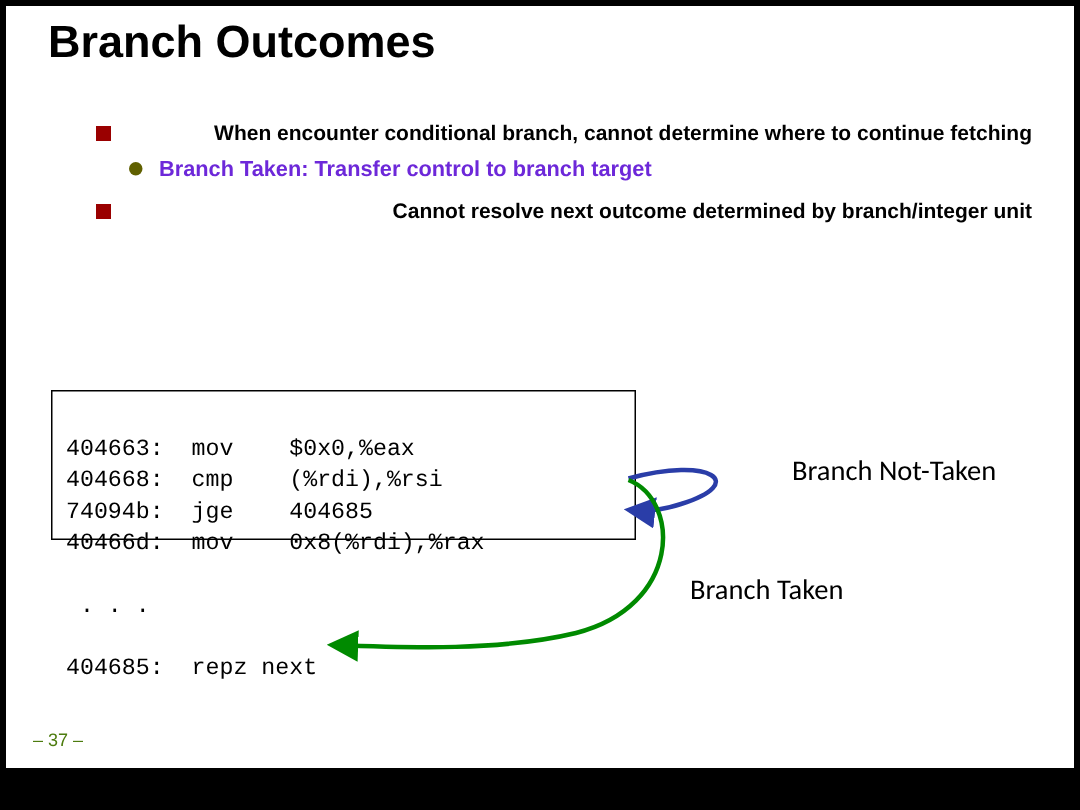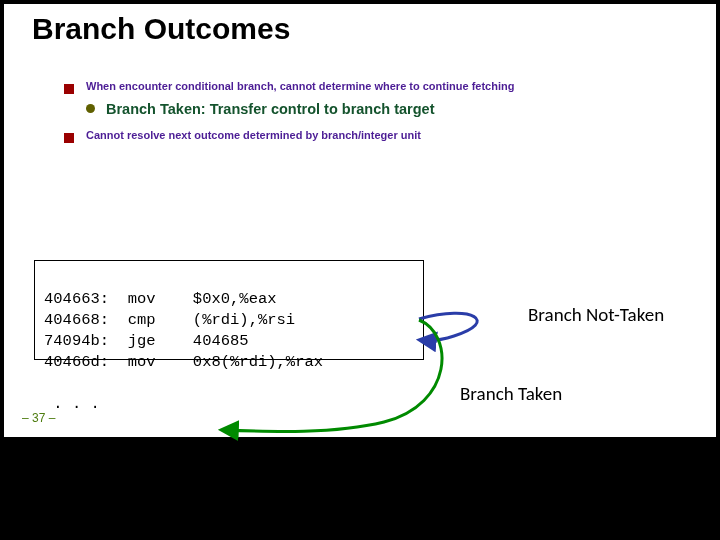--- a/index.html
+++ b/index.html
@@ -8,21 +8,21 @@
     width: 720px;
     height: 540px;
     background: #000;
     font-family: Arial, Helvetica, sans-serif;
     overflow: hidden;
   }
   .slide {
     position: relative;
     margin: 4px;
     width: 712px;
-    height: 433px;
+    height: 508px;
     background: #fff;
     box-sizing: border-box;
   }
   .title {
     position: absolute;
     top: 8px;
     left: 28px;
     font-size: 30px;
     font-weight: bold;
     color: #000;
@@ -30,42 +30,43 @@
   .bullets {
     position: absolute;
     top: 76px;
     left: 60px;
     right: 28px;
   }
   .b1 {
     position: relative;
     padding-left: 22px;
     margin-bottom: 6px;
-    font-size: 11px;
+    font-size: 14px;
     font-weight: bold;
-    color: #4c1d95;
+    color: #000000;
     line-height: 1.25;
+    text-align: right;
   }
   .b1::before {
     content: "";
     position: absolute;
     left: 0;
     top: 4px;
     width: 10px;
     height: 10px;
     background: #9a0000;
   }
   .b2 {
     position: relative;
     padding-left: 20px;
     margin-left: 22px;
     margin-bottom: 2px;
     font-size: 14.5px;
     font-weight: bold;
-    color: #14532d;
+    color: #6d28d9;
     line-height: 1.3;
   }
   .b2::before {
     content: "";
     position: absolute;
     left: 0;
     top: 4px;
     width: 9px;
     height: 9px;
     background: #606000;

